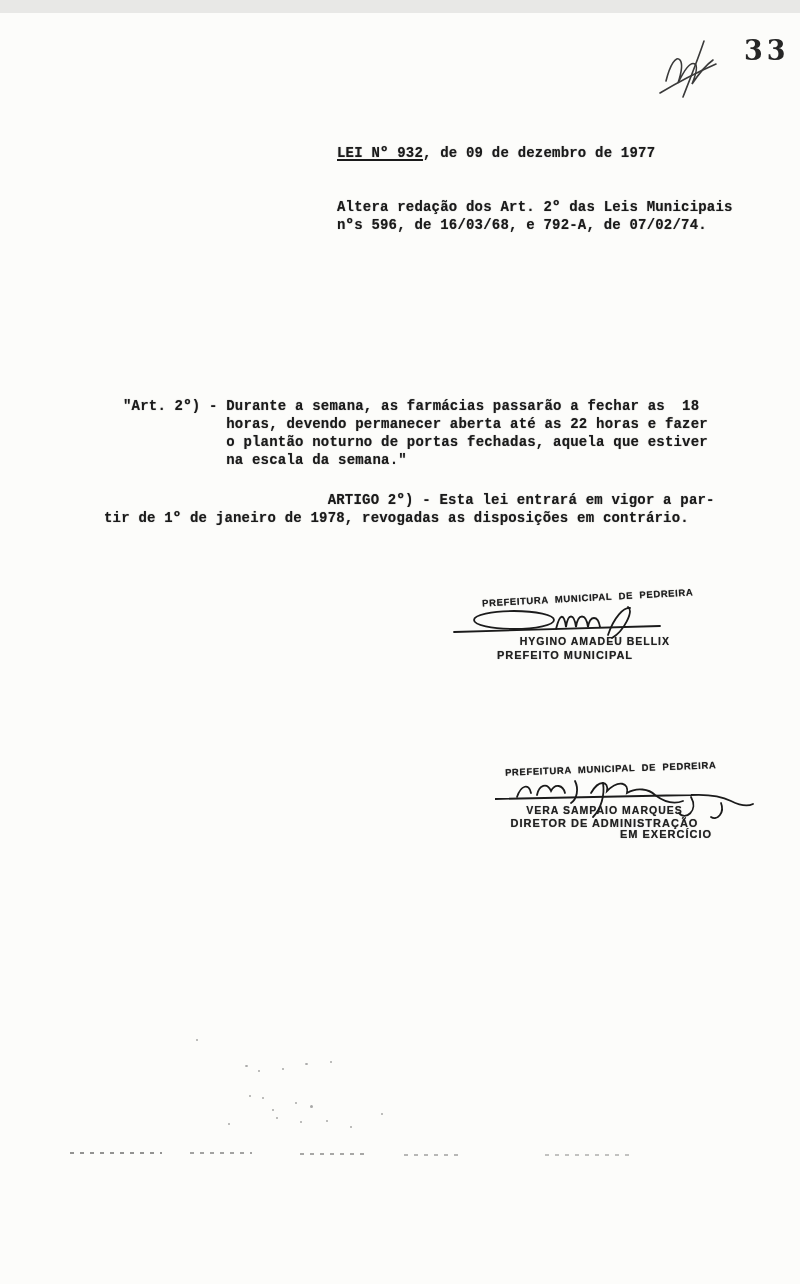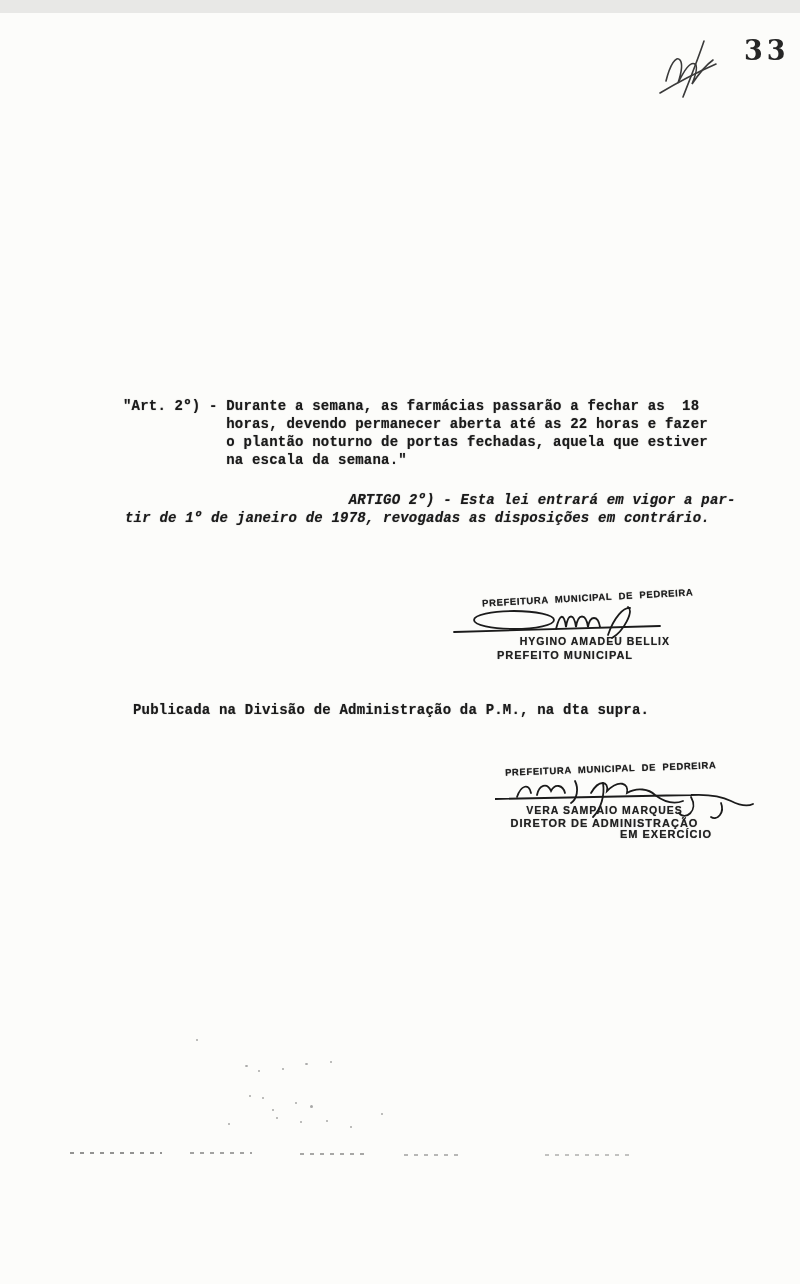--- a/index.html
+++ b/index.html
@@ -65,46 +65,48 @@
 
 <div class="page">
 
   <svg class="rubric" viewBox="0 0 96 66">
     <path d="M10,46 C14,30 20,20 24,25 C28,30 24,42 22,48 C28,36 34,26 39,29 C43,32 38,44 36,49 C42,40 50,30 57,25"></path>
     <path d="M4,58 C24,46 44,36 60,29"></path>
     <path d="M48,6 C42,24 34,44 27,62"></path>
   </svg>
   <div class="pagenum">33</div>
 
+  <div class="tw" style="left:337px;top:131px;"><span class="u">LEI Nº 932</span><span>, de 09 de dezembro de 1977</span></div>
 
+  <div class="tw" style="left:337px;top:185px;">Altera redação dos Art. 2º das Leis Municipais
+nºs 596, de 16/03/68, e 792-A, de 07/02/74.</div>
 
 
 
   <div class="tw" style="left:123px;top:384px;">"Art. 2º) - Durante a semana, as farmácias passarão a fechar as  18
             horas, devendo permanecer aberta até as 22 horas e fazer
             o plantão noturno de portas fechadas, aquela que estiver
             na escala da semana."</div>
 
-  <div class="tw" style="left:125px;top:478px;font-style:italic;">                          ARTIGO 2º) - Esta lei entrará em vigor a par-
+  <div class="tw" style="left:104px;top:478px;">                          ARTIGO 2º) - Esta lei entrará em vigor a par-
 tir de 1º de janeiro de 1978, revogadas as disposições em contrário.</div>
 
 
   <div class="stamp" style="left:460px;top:576px;width:210px;height:78px;">
     <div class="hdr" style="left:22px;top:3px;transform:rotate(-3deg);">PREFEITURA  MUNICIPAL  DE  PEDREIRA</div>
     <svg class="sig" style="left:-8px;top:16px;" width="212" height="34" viewBox="0 0 212 34">
       <ellipse cx="62" cy="15" rx="40" ry="9"></ellipse>
       <path d="M104,24 C108,8 112,8 114,22 C116,8 122,8 124,22 C126,8 134,8 136,22 C138,10 146,10 148,22"></path>
       <path d="M176,2 C182,6 172,26 160,33 M156,30 C162,12 172,2 178,3"></path>
       <path d="M2,27 L208,21"></path>
     </svg>
     <div class="nm" style="top:46px;text-align:right;">HYGINO AMADEU BELLIX</div>
     <div class="rl" style="top:60px;">PREFEITO MUNICIPAL</div>
   </div>
 
-  <div class="tw" style="left:133px;top:688px;">Publicada na Divisão de Administração da P.M., na dta supra.</div>
 
   <div class="stamp" style="left:497px;top:747px;width:215px;height:82px;">
     <div class="hdr" style="left:8px;top:3px;transform:rotate(-2deg);">PREFEITURA  MUNICIPAL  DE  PEDREIRA</div>
     <svg class="sig" style="left:-2px;top:17px;" width="262" height="50" viewBox="0 0 262 50">
       <path d="M22,20 C26,8 34,6 36,16 M42,18 C44,8 52,5 56,14 C60,6 68,8 70,16 M80,4 C84,12 82,22 76,26"></path>
       <path d="M96,16 C104,2 114,4 112,14 C124,2 134,6 132,16 C142,10 154,12 160,18 C168,24 178,28 188,24"></path>
       <path d="M108,6 C110,18 106,32 98,40"></path>
       <path d="M0,22 L196,18 C214,17 228,20 236,24 C244,28 252,30 258,27"></path>
       <path d="M196,20 C204,34 190,44 184,36 M226,26 C230,36 222,44 216,40"></path>
     </svg>

